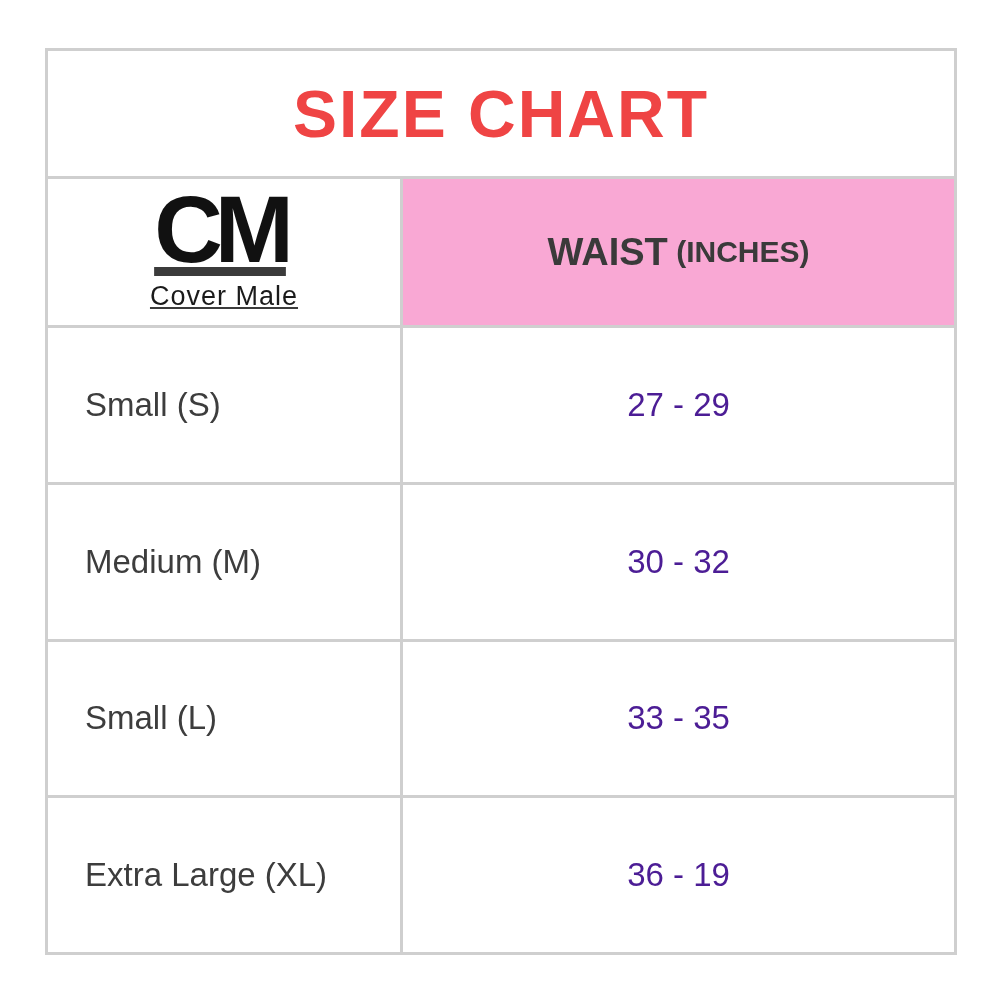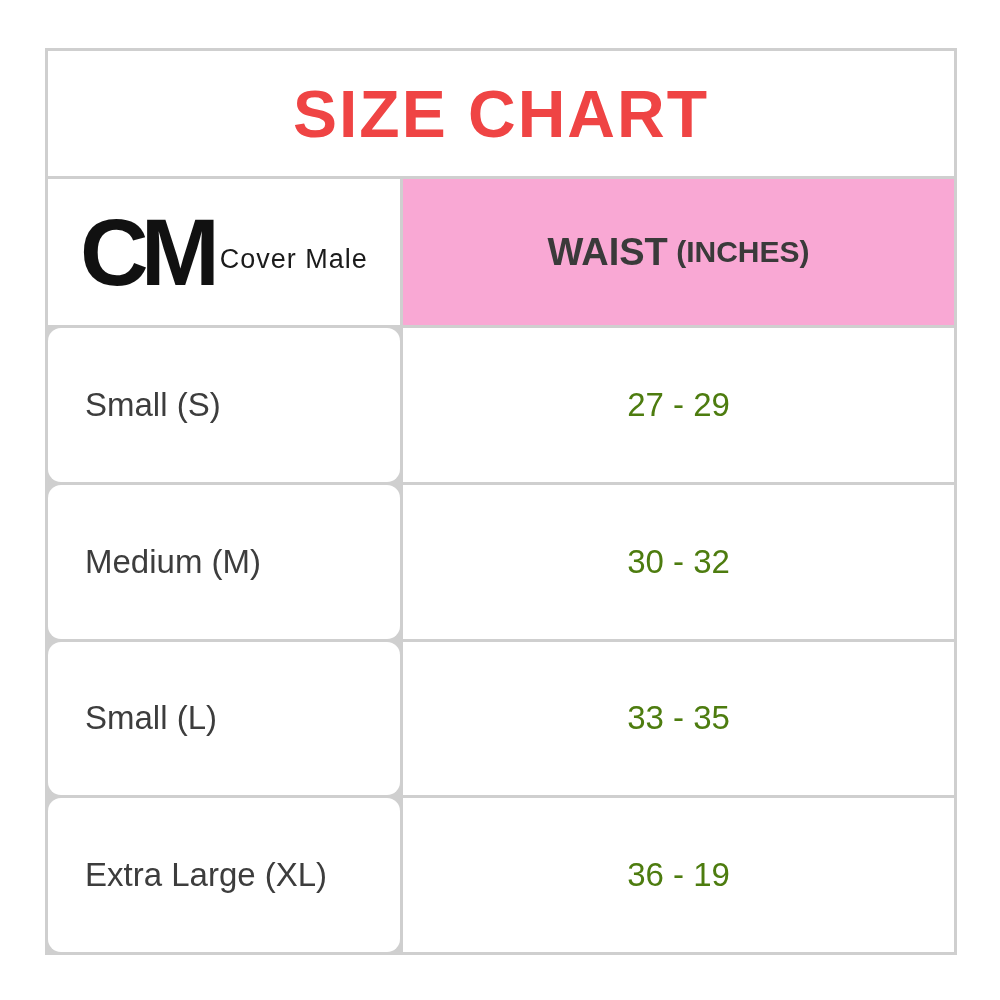--- a/index.html
+++ b/index.html
@@ -43,21 +43,22 @@
   .title-cell {
     grid-column: 1 / -1;
   }
   .chart-title {
     font-size: 66px;
     font-weight: bold;
     letter-spacing: 2px;
     color: #ef4444;
   }
   .logo-cell {
-    flex-direction: row;
+    flex-direction: column;
+    text-decoration: underline;
   }
   .logo-abbr {
     font-size: 95px;
     font-weight: bold;
     letter-spacing: -8px;
     line-height: 0.78;
     color: #111111;
     padding-right: 8px;
   }
   .logo-name {
@@ -78,25 +79,24 @@
   .waist-unit {
     font-size: 30px;
     font-weight: bold;
     color: #3a3a3a;
   }
   .size-cell {
     justify-content: flex-start;
     padding-left: 37px;
     font-size: 33px;
     color: #3d3d3d;
-    border-radius: 13px;
   }
   .value-cell {
     font-size: 33px;
-    color: #4d7c0f;
+    color: #4c1d95;
   }
 </style>
 </head>
 <body>
 
 <div class="canvas">
   <div class="size-chart">
 
     <div class="cell title-cell">
       <div class="chart-title">SIZE CHART</div>

